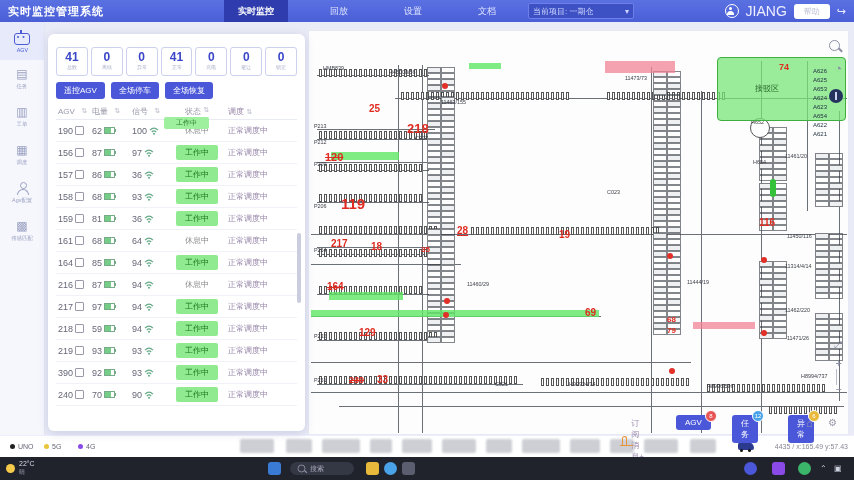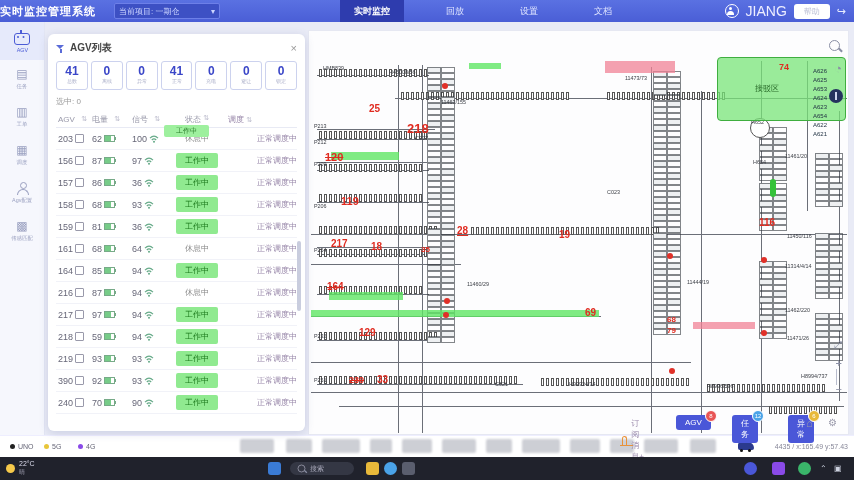--- a/index.html
+++ b/index.html
@@ -3,21 +3,21 @@
 <meta charset="utf-8">
 <style>
   html,body{margin:0;padding:0}
   body{width:854px;height:480px;position:relative;overflow:hidden;
        font-family:"Liberation Sans",sans-serif;background:#e9ebf6;-webkit-font-smoothing:antialiased}
   .abs{position:absolute}
 
   
   #navbar{left:0;top:0;width:854px;height:22px;background:linear-gradient(#5a71e2,#4a5ed6);
           display:flex;align-items:center;color:#fff;z-index:30}
-  #nav-title{font-size:11px;font-weight:bold;letter-spacing:1px}
+  #nav-title{font-size:11px;font-weight:bold;margin-left:8px;letter-spacing:1px}
   #project-select{margin-left:18px;width:96px;height:14px;background:#3d50c4;border:1px solid #6d7fe8;
           border-radius:2px;font-size:8px;color:#cdd6ff;display:flex;align-items:center;padding:0 4px;justify-content:space-between}
   .nav-tab{font-size:9px;color:#dfe4ff;padding:0 14px;height:22px;display:flex;align-items:center;cursor:pointer}
   .nav-tab.active{background:#2e3cae;color:#fff;font-weight:bold}
   #nav-right{margin-left:auto;display:flex;align-items:center;margin-right:8px;gap:7px}
   .i-user{width:12px;height:12px;border:1.3px solid #fff;border-radius:50%;position:relative}
   .i-user::before{content:'';position:absolute;left:3px;top:1.5px;width:3.6px;height:3.6px;border-radius:50%;background:#fff}
   .i-user::after{content:'';position:absolute;left:1.4px;top:6px;width:7px;height:4px;border-radius:4px 4px 0 0;background:#fff}
   #nav-user{font-size:14px;color:#eef}
   #nav-btn{background:#fff;color:#b9bdd4;font-size:8px;border-radius:3px;padding:2px 10px}
@@ -57,21 +57,21 @@
   .pbtn{background:#4a57d8;color:#fff;font-size:8px;border-radius:3px;padding:3px 8px;cursor:pointer}
   #sel-info{font-size:8px;color:#999;margin-top:6px}
   
   #tbl{margin-top:4px;position:relative}
   .trow{display:flex;align-items:center;height:21px;border-bottom:1px solid #f1f2f8;font-size:9px;color:#667}
   .thead{height:16px;border-bottom:1px solid #e8eaf4;color:#99a;font-size:8px}
   .c1{width:34px;display:flex;align-items:center;gap:2px;padding-left:2px}
   .c2{width:40px;display:flex;align-items:center;gap:2px}
   .c3{width:34px;display:flex;align-items:center;gap:2px}
   .c4{width:62px;display:flex;justify-content:center}
-  .c5{flex:1;text-align:right;color:#98a;font-size:8px}
+  .c5{flex:1;text-align:left;color:#98a;font-size:8px}
   .sorts{font-size:7px;color:#bbc}
   .badge-work{background:#90ea90;color:#1d7a1d;font-size:8px;border-radius:2px;padding:2px 9px}
   .st-idle{color:#888;font-size:8px}
   .i-cube{width:7px;height:7px;border:1px solid #99a;border-radius:1px}
   .i-batt{width:9px;height:5px;border:1px solid #7a8;position:relative;background:linear-gradient(90deg,#7c8 70%,#fff 70%)}
   .i-batt::after{content:'';position:absolute;right:-2.4px;top:1px;width:1.4px;height:3px;background:#7a8}
   #tbl-scroll{position:absolute;right:-4px;top:130px;width:4px;height:70px;background:#c9cdde;border-radius:2px}
   #status-chip{position:absolute;left:108px;top:14px;background:#9ef09e;color:#2a7d2a;font-size:7px;border-radius:2px;padding:1px 12px}
 
   
@@ -127,30 +127,30 @@
   .tbico{position:absolute;top:5px;width:13px;height:13px;border-radius:3px}
   #tb-search{position:absolute;left:290px;top:5px;height:13px;width:52px;background:#343744;border-radius:7px;
              color:#aab;font-size:7px;display:flex;align-items:center;gap:3px;padding:0 6px}
   .tray{position:absolute;top:7px;color:#cdd2e0;font-size:8px}
 </style>
 </head>
 <body>
 
 <div id="navbar" class="abs">
   <div id="nav-title">实时监控管理系统</div>
-  <div id="project-select">
-    <span>当前项目: 一期仓</span>
-    <span>▾</span>
-  </div>
   <div id="nav-tabs" style="display:flex;margin-left:120px">
       <div class="nav-tab active" style="margin-right: 28px;">实时监控</div>
       <div class="nav-tab" style="margin-right: 28px;">回放</div>
       <div class="nav-tab" style="margin-right: 28px;">设置</div>
       <div class="nav-tab" style="margin-right: 0px;">文档</div>
     </div>
+  <div id="project-select">
+    <span>当前项目: 一期仓</span>
+    <span>▾</span>
+  </div>
   <div id="nav-right">
     <span class="i-user"></span>
     <span id="nav-user">JIANG</span>
     <span id="nav-btn">帮助</span>
     <span class="i-exit">↪</span>
   </div>
 </div>
 
 <div id="sidebar" class="abs">
     <div class="side-item active">
@@ -1278,43 +1278,38 @@
     <div class="mlabel" style="left: 298px; top: 158px;">C023</div>
     <div class="mlabel" style="left: 186px; top: 350px;">C021</div>
     <div class="mlabel" style="left: 260px; top: 350px;">H93934/34</div>
     <div class="mlabel" style="left: 398px; top: 352px;">H8996/596</div>
     <div class="mlabel" style="left: 492px; top: 342px;">H8994/737</div>
     <div class="mlabel" style="left: 442px; top: 88px;">H652</div>
     <div class="mlabel" style="left: 444px; top: 128px;">H654</div>
     <div class="rlabel" style="left: 60px; top: 72px; font-size: 10px;">25</div>
     <div class="rlabel" style="left: 98px; top: 90px; font-size: 13px;">218</div>
     <div class="rlabel" style="left: 16px; top: 120px; font-size: 11px; text-decoration: line-through;">120</div>
-    <div class="rlabel" style="left: 32px; top: 164px; font-size: 11px;">119</div>
+    <div class="rlabel" style="left: 32px; top: 164px; font-size: 15px;">119</div>
     <div class="rlabel" style="left: 22px; top: 207px; font-size: 10px;">217</div>
     <div class="rlabel" style="left: 62px; top: 210px; font-size: 10px;">18</div>
     <div class="rlabel" style="left: 112px; top: 214px; font-size: 8px;">35</div>
     <div class="rlabel" style="left: 148px; top: 194px; font-size: 10px; text-decoration: underline;">28</div>
     <div class="rlabel" style="left: 250px; top: 198px; font-size: 10px;">19</div>
     <div class="rlabel" style="left: 18px; top: 250px; font-size: 10px; text-decoration: line-through;">164</div>
     <div class="rlabel" style="left: 50px; top: 296px; font-size: 10px;">129</div>
     <div class="rlabel" style="left: 276px; top: 276px; font-size: 10px;">69</div>
     <div class="rlabel" style="left: 358px; top: 284px; font-size: 8px;">68</div>
     <div class="rlabel" style="left: 358px; top: 295px; font-size: 8px;">79</div>
     <div class="rlabel" style="left: 40px; top: 344px; font-size: 9px; text-decoration: line-through;">230</div>
     <div class="rlabel" style="left: 68px; top: 343px; font-size: 10px;">33</div>
     <div class="rlabel" style="left: 450px; top: 186px; font-size: 10px;">116</div>
     <div class="rlabel" style="left: 470px; top: 31px; font-size: 9px;">74</div>
   </div>
 
 <div id="panel" class="abs">
-  <div id="panel-head">
-    <span class="i-filter"></span>
-    <span id="panel-title">AGV列表</span>
-    <span id="panel-close">×</span>
-  </div>
   <div id="stats">
       <div class="stat">
         <div class="v">41</div>
         <div class="l">总数</div>
       </div>
       <div class="stat">
         <div class="v">0</div>
         <div class="l">离线</div>
       </div>
       <div class="stat">
@@ -1331,34 +1326,38 @@
       </div>
       <div class="stat">
         <div class="v">0</div>
         <div class="l">避让</div>
       </div>
       <div class="stat">
         <div class="v">0</div>
         <div class="l">锁定</div>
       </div>
     </div>
-  <div id="sel-info">选中: 0</div>
+  <div id="panel-btns">
+      <div class="pbtn">遥控AGV</div>
+      <div class="pbtn">全场停车</div>
+      <div class="pbtn">全场恢复</div>
+    </div>
   <div id="tbl">
     <div id="status-chip">工作中</div>
     <div id="tbl-scroll"></div>
   <div class="trow thead">
         <div class="c1"><span>AGV</span>&nbsp;<span class="sorts">⇅</span></div>
         <div class="c2"><span>电量</span>&nbsp;<span class="sorts">⇅</span></div>
         <div class="c3"><span>信号</span>&nbsp;<span class="sorts">⇅</span></div>
         <div class="c4"><span>状态</span>&nbsp;<span class="sorts">⇅</span></div>
         <div class="c5" style="text-align: left;"><span>调度</span>&nbsp;<span class="sorts">⇅</span></div>
       </div>
       <div class="trow">
         <div class="c1">
-          <span>203</span>
+          <span>190</span>
           <span class="i-cube"></span>
         </div>
         <div class="c2">
           <span>62</span>
           <span class="i-batt"></span>
         </div>
         <div class="c3">
           <span>100</span>
           <svg width="10" height="8" viewBox="0 0 10 8">
             <path d="M1 3.2 Q5 -0.8 9 3.2" fill="none" stroke="#6a8" stroke-width="1.2"></path>

